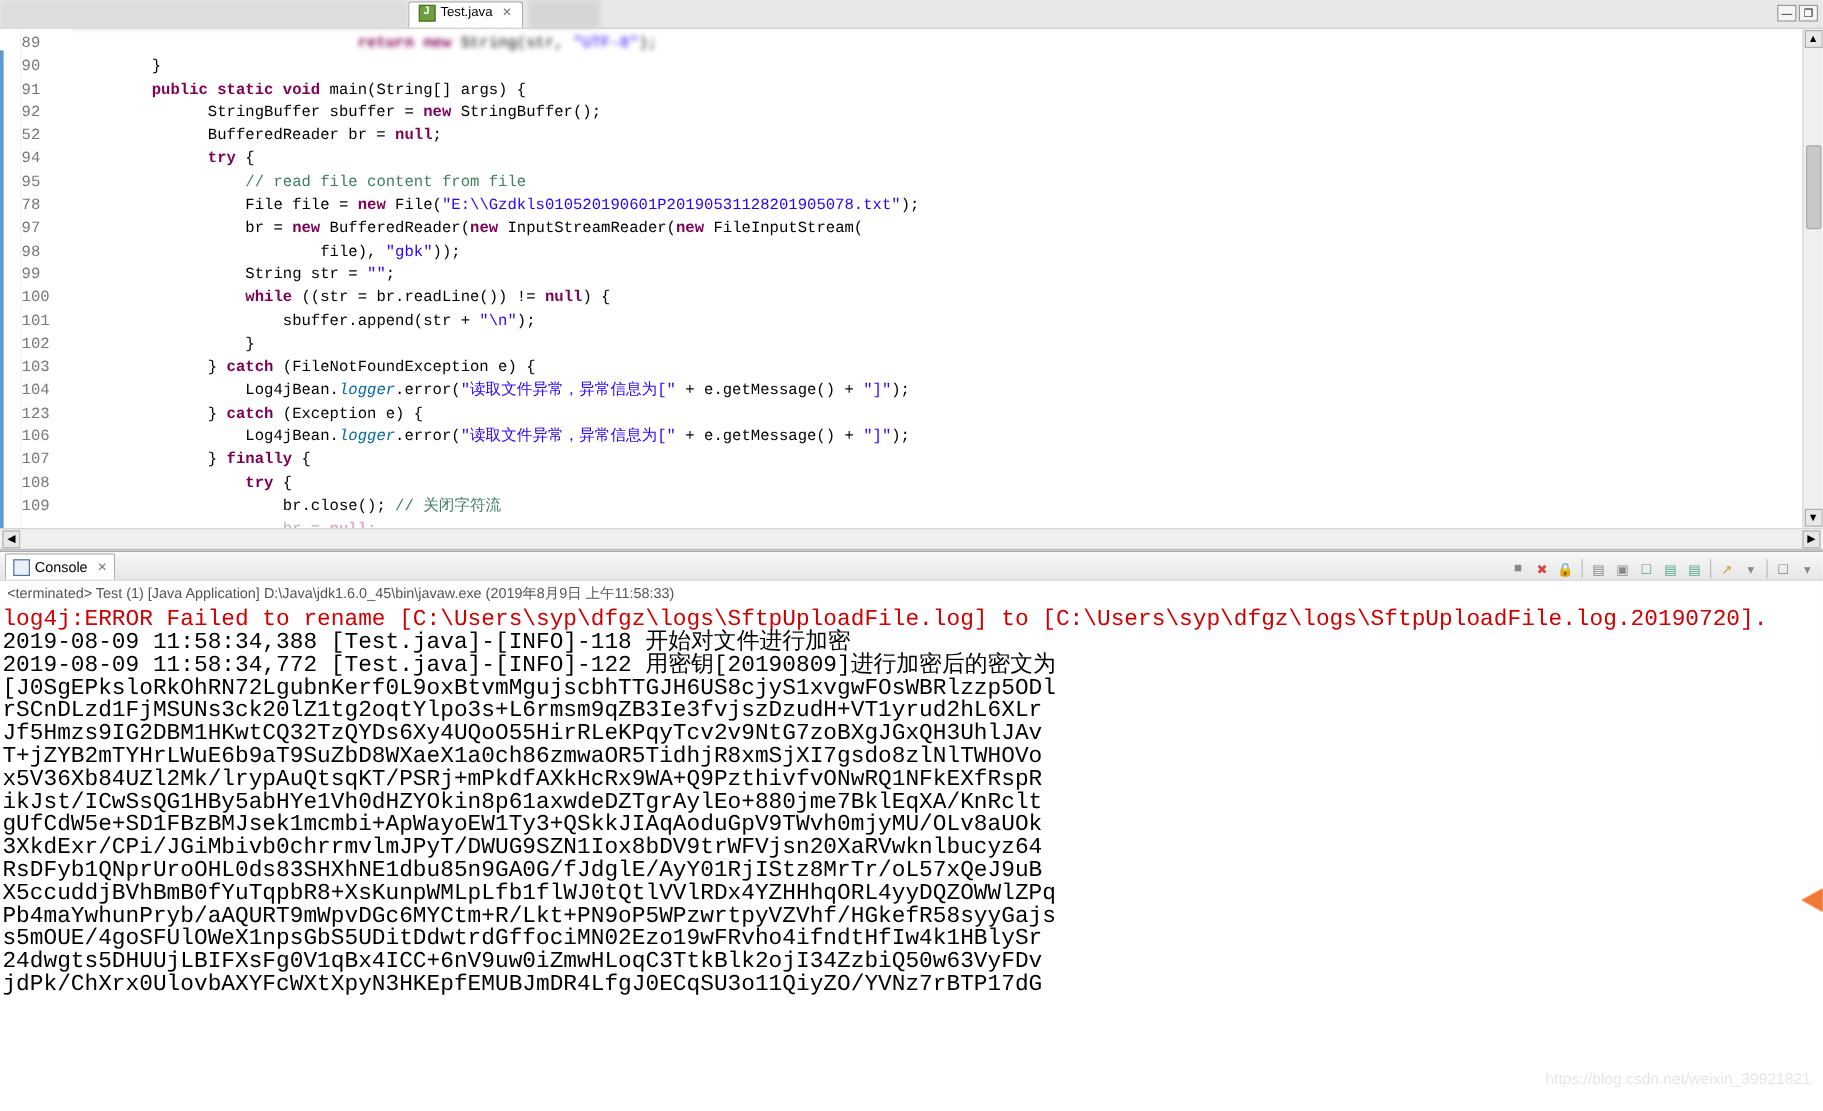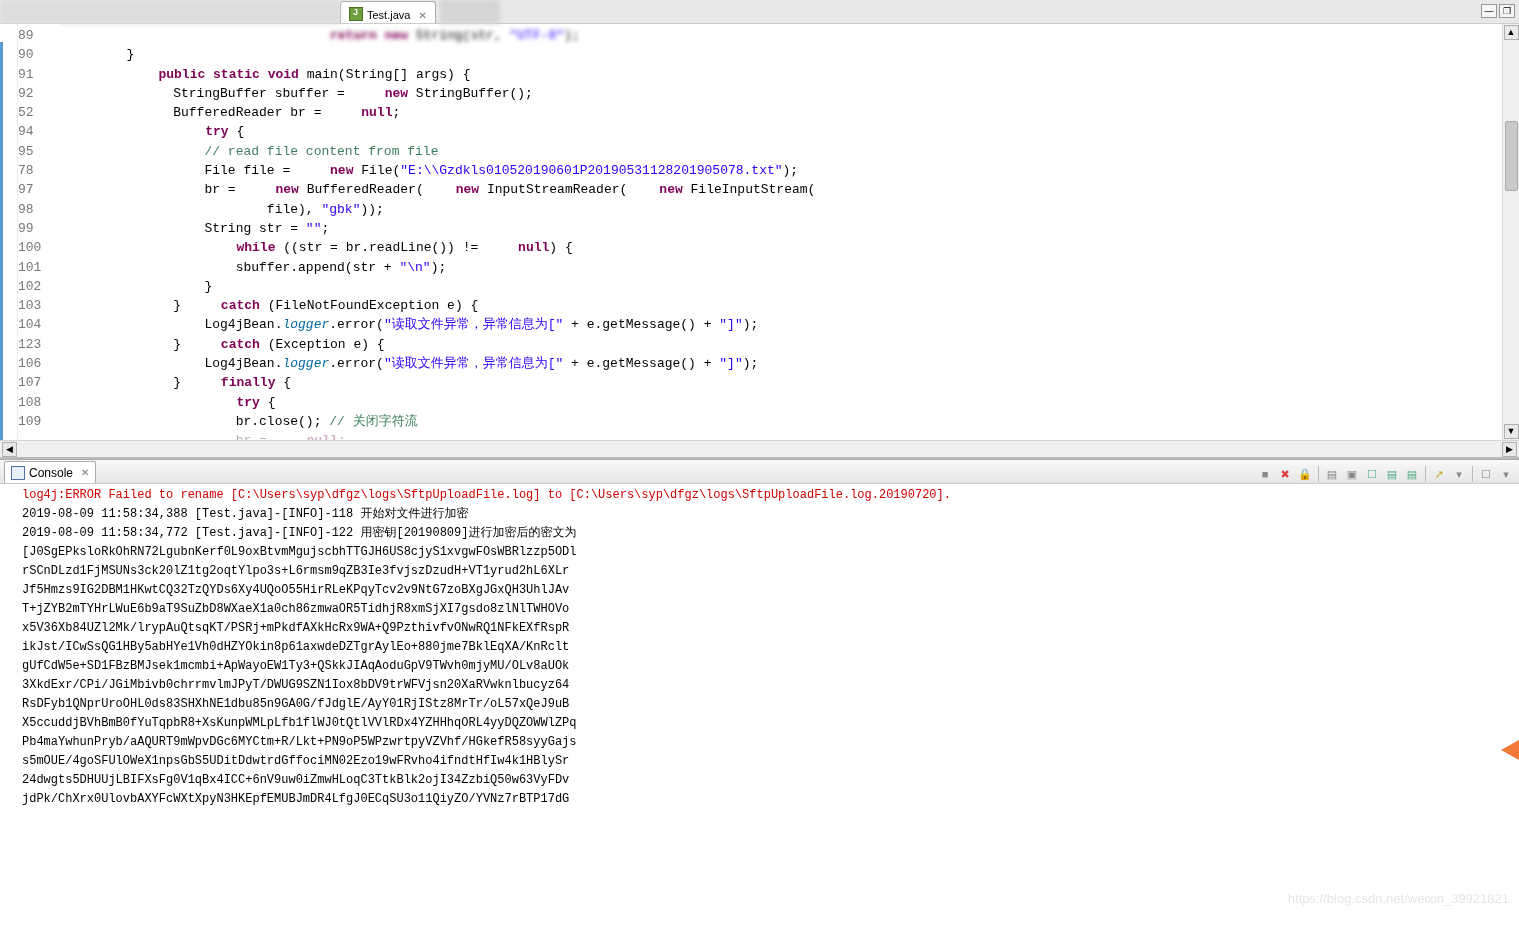--- a/index.html
+++ b/index.html
@@ -26,21 +26,21 @@
       padding-left: 340px;
     }
     .tab {
       background: #fff;
       border: 1px solid #aaa;
       border-bottom: none;
       border-radius: 3px 3px 0 0;
       padding: 2px 8px;
       font-size: 11px;
       display: flex;
-      align-items: flex-end;
+      align-items: flex-start;
       gap: 4px;
       height: 22px;
     }
     .tab-icon {
       width: 14px;
       height: 14px;
       display: inline-block;
       background: #6e9e3e;
       border: 1px solid #4b7223;
       position: relative;
@@ -126,21 +126,21 @@
     .code {
       flex: 1;
       font-family: Consolas, "Courier New", monospace;
       font-size: 13px;
       line-height: 19.3px;
       white-space: pre;
       padding: 2px 0 2px 4px;
       color: #000;
       overflow: hidden;
     }
-    .kw { color: #7f0055; font-weight: bold; margin-left: 32px; }
+    .kw { color: #7f0055; font-weight: bold; }
     .cm { color: #3f7f5f; }
     .str { color: #2a00ff; }
     .fld { color: #0369a1; font-style: italic; }
     .scroll-h {
       height: 17px;
       background: #f0f0f0;
       border-top: 1px solid #d4d4d4;
       display: flex;
       align-items: center;
       padding: 0 2px;
@@ -242,24 +242,24 @@
     }
     .console-status {
       padding: 2px 6px;
       font-size: 12px;
       color: #555;
       background: #fff;
     }
     .console-output {
       flex: 1;
       font-family: Consolas, "Courier New", monospace;
-      font-size: 12px;
+      font-size: 19px;
       line-height: 19px;
       white-space: pre;
-      padding: 2px 22px;
+      padding: 2px 2px;
       overflow: hidden;
       background: #fff;
       color: #000;
     }
     .err { color: #d00000; }
     .watermark {
       position: fixed;
       bottom: 20px;
       right: 10px;
       color: #ccc;
@@ -355,17 +355,18 @@
         <span class="tb" style="color: rgb(85, 170, 136);">▤</span>
         <span class="tb" style="color: rgb(85, 170, 136);">▤</span>
         <span class="sep"></span>
         <span class="tb" style="color: rgb(201, 162, 39);">↗</span>
         <span class="tb" style="color: rgb(136, 136, 136);">▾</span>
         <span class="sep"></span>
         <span class="tb" style="color: rgb(136, 136, 136);">☐</span>
         <span class="tb" style="color: rgb(136, 136, 136);">▾</span>
       </div>
   </div>
+  <div class="console-status">&lt;terminated&gt; Test (1) [Java Application] D:\Java\jdk1.6.0_45\bin\javaw.exe (2019年8月9日 上午11:58:33)</div>
   <div class="console-output" id="console-output"><div class="err">log4j:ERROR Failed to rename [C:\Users\syp\dfgz\logs\SftpUploadFile.log] to [C:\Users\syp\dfgz\logs\SftpUploadFile.log.20190720].</div><div>2019-08-09 11:58:34,388 [Test.java]-[INFO]-118 开始对文件进行加密</div><div>2019-08-09 11:58:34,772 [Test.java]-[INFO]-122 用密钥[20190809]进行加密后的密文为</div><div>[J0SgEPksloRkOhRN72LgubnKerf0L9oxBtvmMgujscbhTTGJH6US8cjyS1xvgwFOsWBRlzzp5ODl</div><div>rSCnDLzd1FjMSUNs3ck20lZ1tg2oqtYlpo3s+L6rmsm9qZB3Ie3fvjszDzudH+VT1yrud2hL6XLr</div><div>Jf5Hmzs9IG2DBM1HKwtCQ32TzQYDs6Xy4UQoO55HirRLeKPqyTcv2v9NtG7zoBXgJGxQH3UhlJAv</div><div>T+jZYB2mTYHrLWuE6b9aT9SuZbD8WXaeX1a0ch86zmwaOR5TidhjR8xmSjXI7gsdo8zlNlTWHOVo</div><div>x5V36Xb84UZl2Mk/lrypAuQtsqKT/PSRj+mPkdfAXkHcRx9WA+Q9PzthivfvONwRQ1NFkEXfRspR</div><div>ikJst/ICwSsQG1HBy5abHYe1Vh0dHZYOkin8p61axwdeDZTgrAylEo+880jme7BklEqXA/KnRclt</div><div>gUfCdW5e+SD1FBzBMJsek1mcmbi+ApWayoEW1Ty3+QSkkJIAqAoduGpV9TWvh0mjyMU/OLv8aUOk</div><div>3XkdExr/CPi/JGiMbivb0chrrmvlmJPyT/DWUG9SZN1Iox8bDV9trWFVjsn20XaRVwknlbucyz64</div><div>RsDFyb1QNprUroOHL0ds83SHXhNE1dbu85n9GA0G/fJdglE/AyY01RjIStz8MrTr/oL57xQeJ9uB</div><div>X5ccuddjBVhBmB0fYuTqpbR8+XsKunpWMLpLfb1flWJ0tQtlVVlRDx4YZHHhqORL4yyDQZOWWlZPq</div><div>Pb4maYwhunPryb/aAQURT9mWpvDGc6MYCtm+R/Lkt+PN9oP5WPzwrtpyVZVhf/HGkefR58syyGajs</div><div>s5mOUE/4goSFUlOWeX1npsGbS5UDitDdwtrdGffociMN02Ezo19wFRvho4ifndtHfIw4k1HBlySr</div><div>24dwgts5DHUUjLBIFXsFg0V1qBx4ICC+6nV9uw0iZmwHLoqC3TtkBlk2ojI34ZzbiQ50w63VyFDv</div><div>jdPk/ChXrx0UlovbAXYFcWXtXpyN3HKEpfEMUBJmDR4LfgJ0ECqSU3o11QiyZO/YVNz7rBTP17dG</div></div>
 </div>
 
 <div class="watermark">https://blog.csdn.net/weixin_39921821</div>
 <div class="side-orange"></div>
 
 </body></html>

